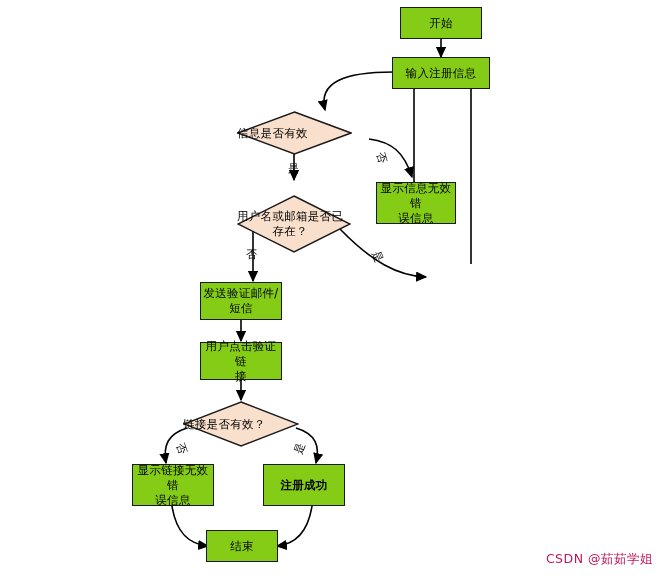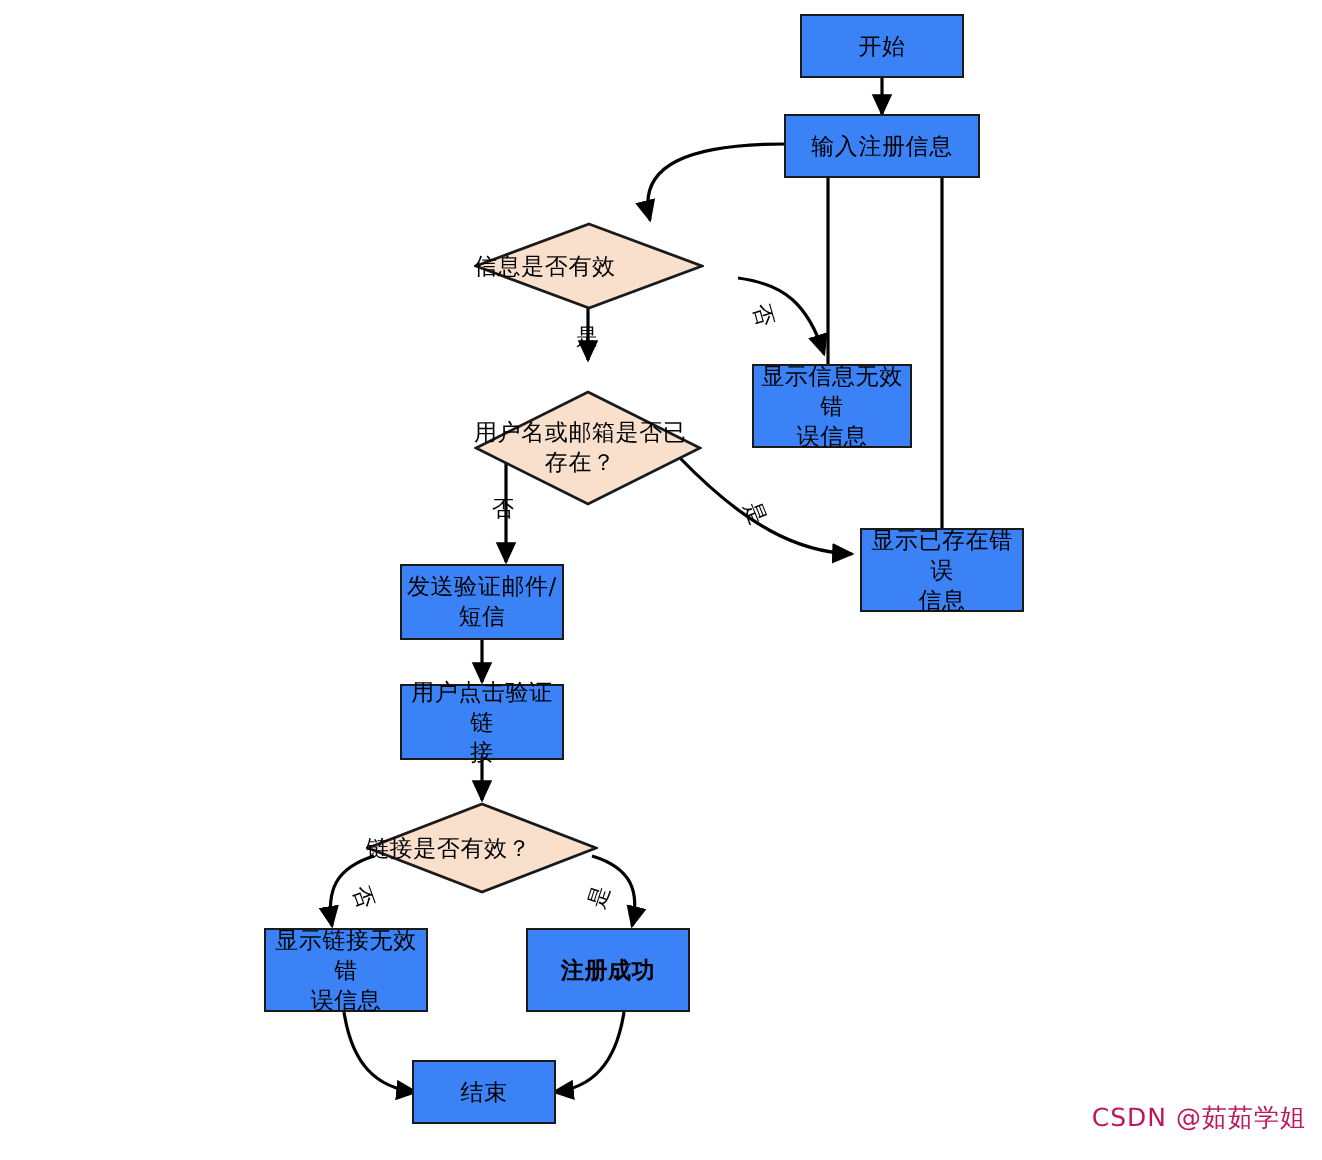--- a/index.html
+++ b/index.html
@@ -17,21 +17,21 @@
     box-sizing:border-box;
     display:flex;align-items:center;justify-content:center;
     text-align:center;
     color:#000000;
     font-size:11.5px;
     line-height:15px;
     letter-spacing:0.3px;
     white-space:nowrap;
   }
   .box{
-    background:#3b82f6;
+    background:#84cc16;
     border:1.4px solid #1a1a1a;
   }
   .diamond-wrap{
     position:absolute;
     display:flex;align-items:center;justify-content:flex-start;
   }
   .diamond-shape{
     position:absolute;left:0;top:0;width:100%;height:100%;
   }
   .diamond-label{
@@ -128,24 +128,20 @@
   </div>
 
   <div class="diamond-wrap" style="left:237px;top:195px;width:114px;height:58px;">
     <svg class="diamond-shape" viewBox="0 0 114 58" preserveAspectRatio="none">
       <polygon points="57,1 113,29 57,57 1,29" fill="#f9e0cd" stroke="#1a1a1a" stroke-width="1.4"></polygon>
     </svg>
     <span class="diamond-label" style="white-space:pre-line;">用户名或邮箱是否已
 存在？</span>
   </div>
 
-  <div class="node box" style="left:430px;top:264px;width:82px;height:42px;">
-    <span style="white-space:pre-line;">显示已存在错误
-信息</span>
-  </div>
 
   <div class="node box" style="left:200px;top:342px;width:82px;height:38px;">
     <span style="white-space:pre-line;">用户点击验证链
 接</span>
   </div>
 
   <div class="node box" style="left:200px;top:282px;width:82px;height:38px;">
     <span style="white-space:pre-line;">发送验证邮件/
 短信</span>
   </div>

